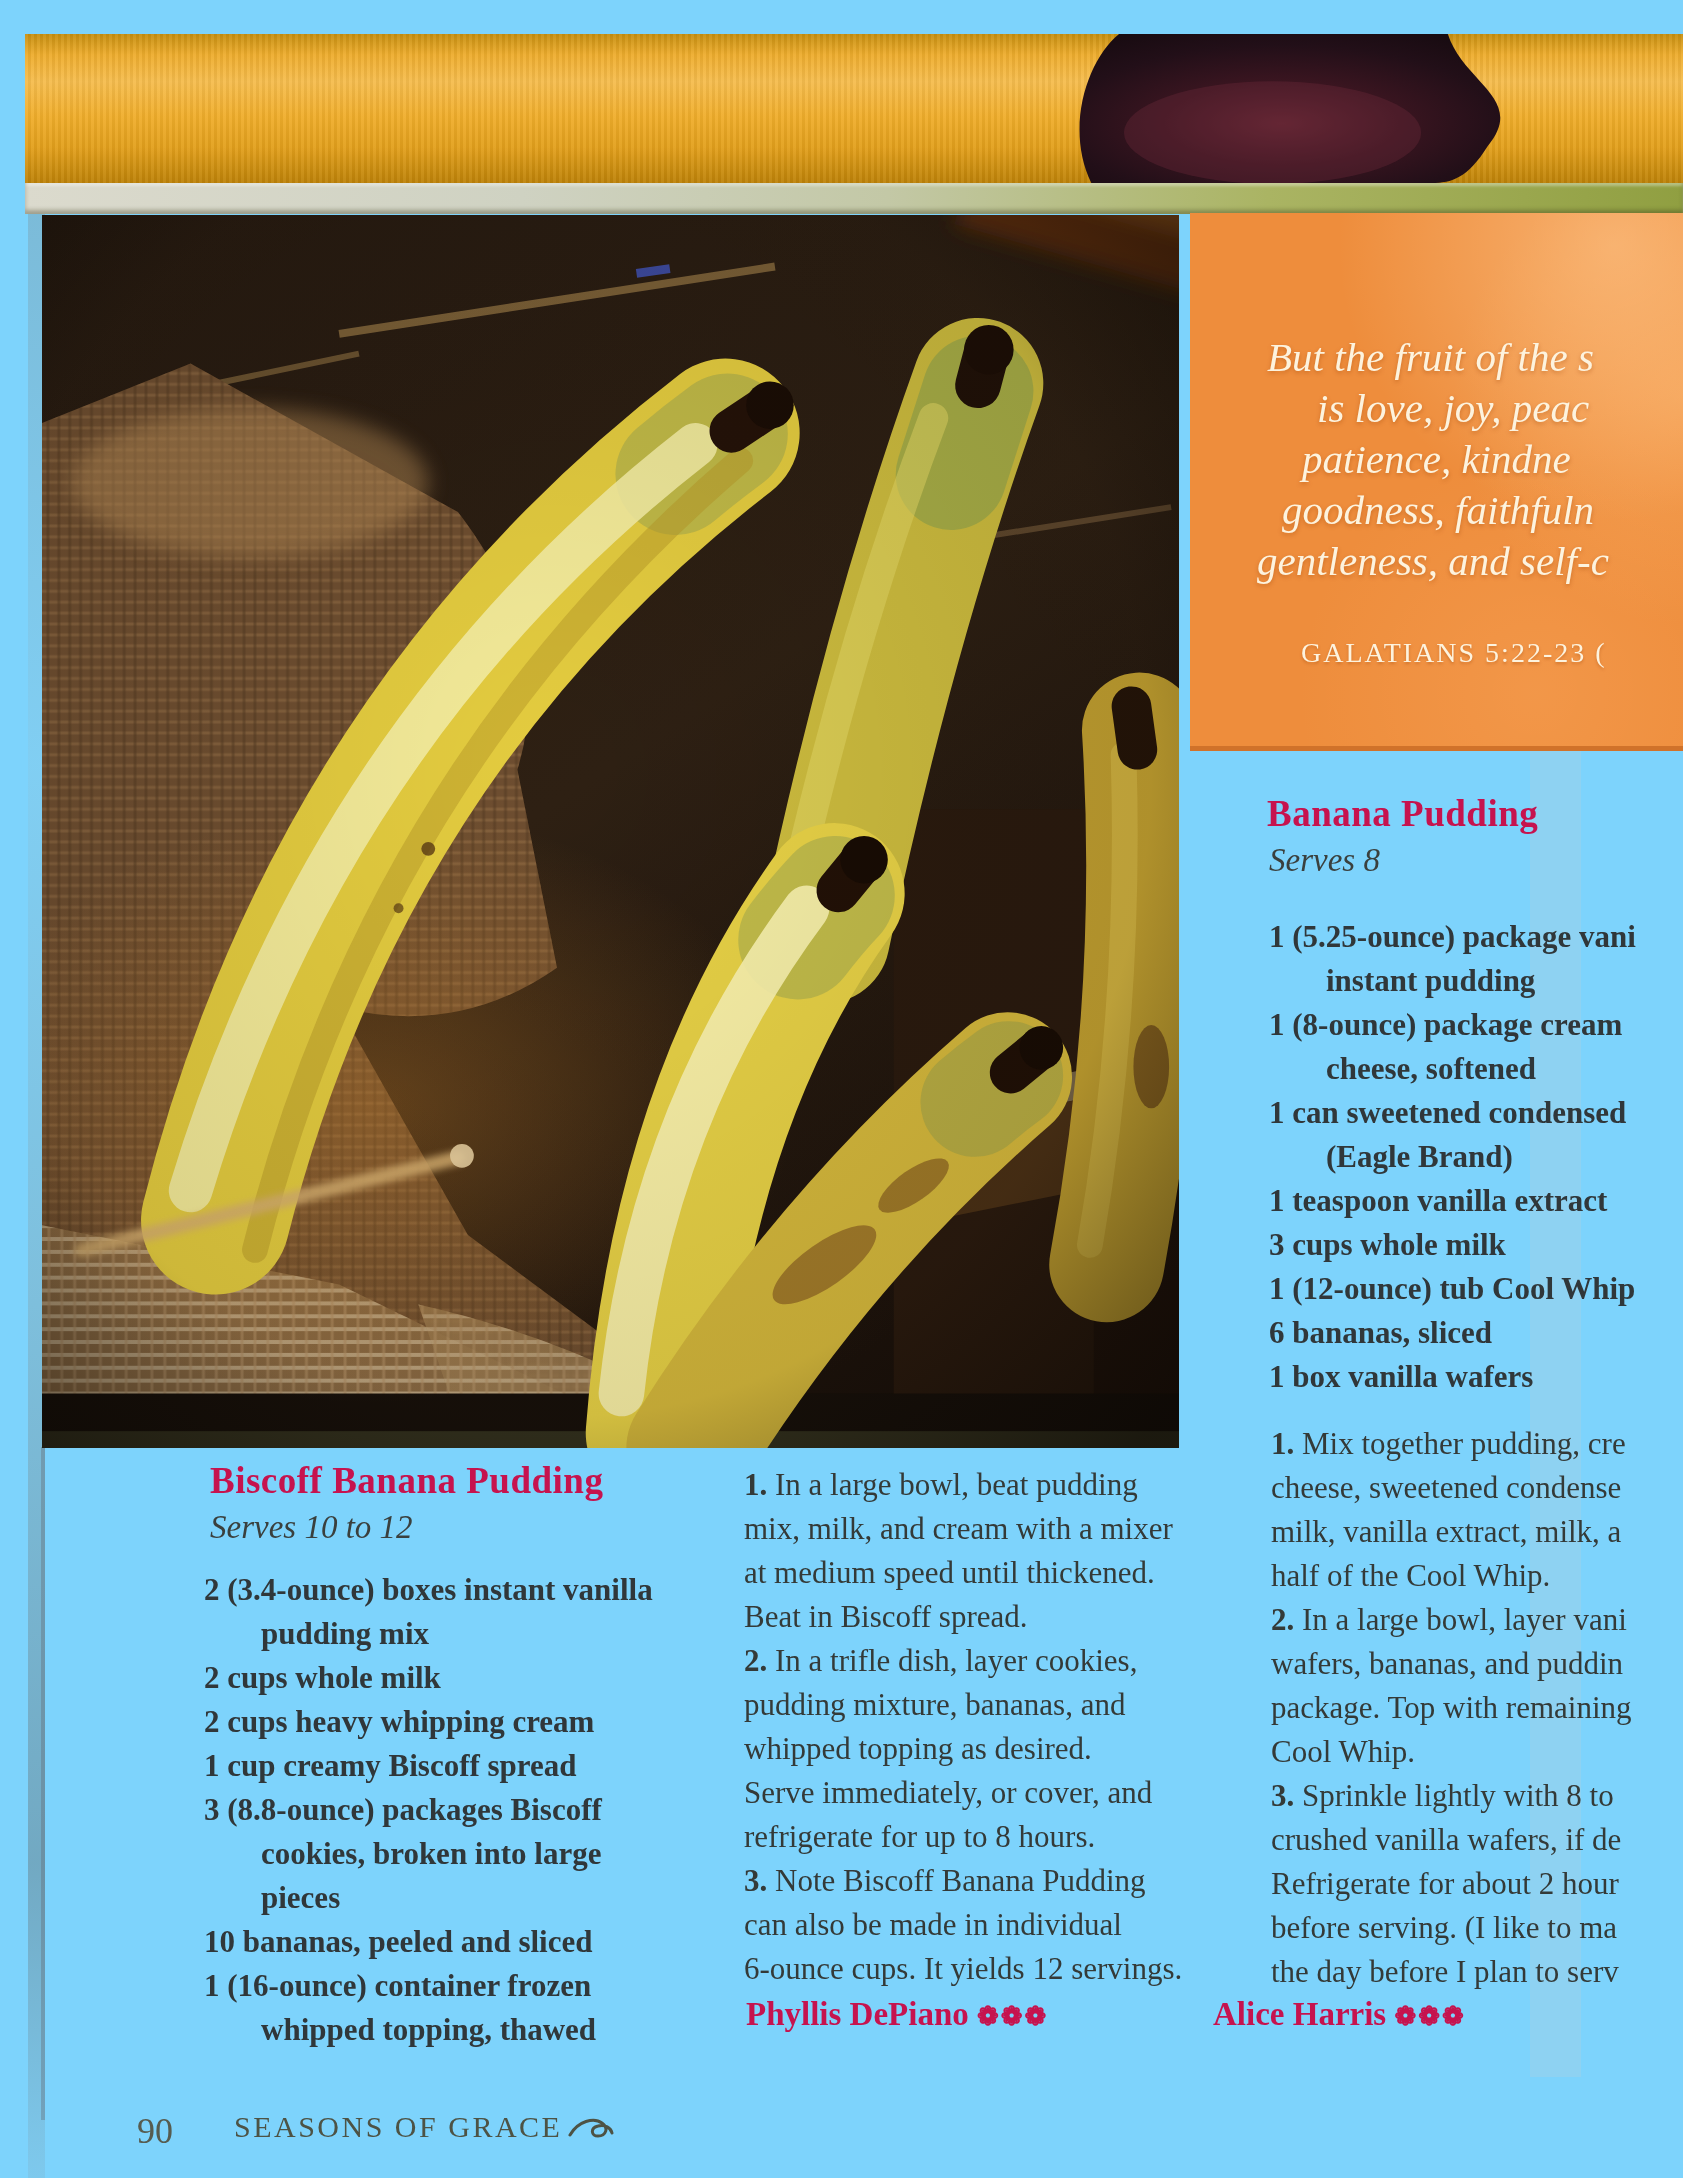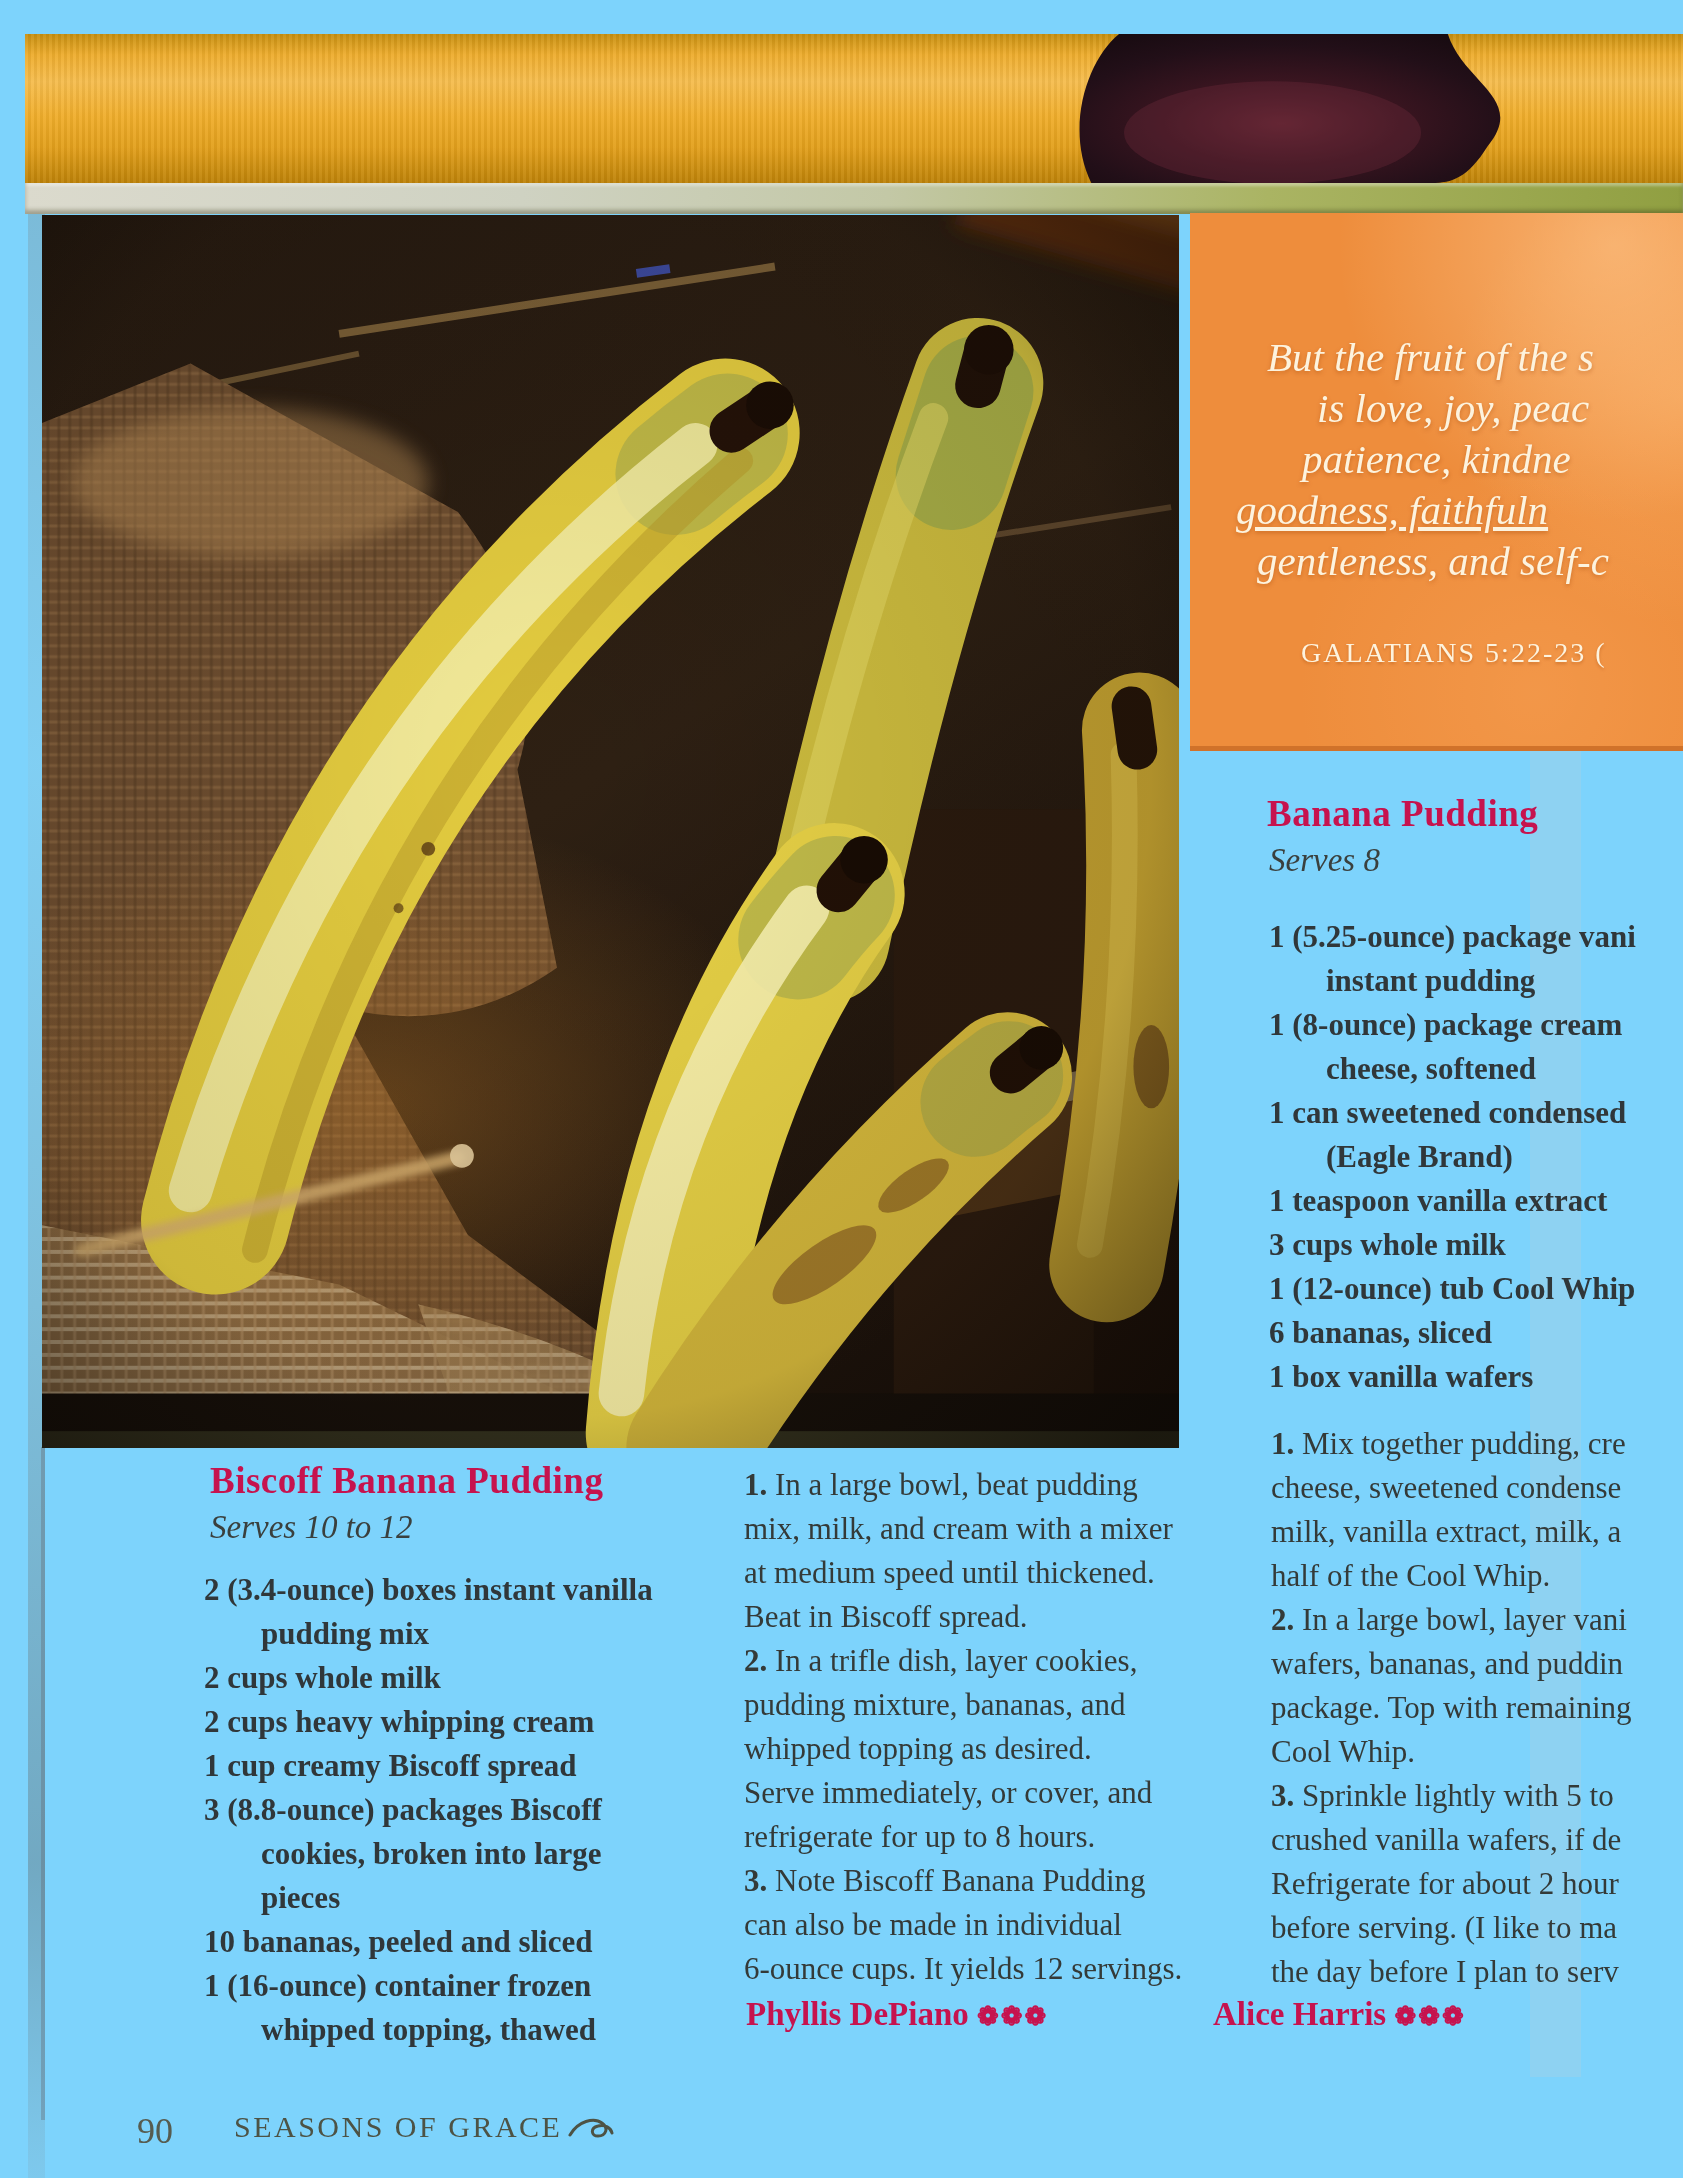--- a/index.html
+++ b/index.html
@@ -180,21 +180,21 @@
       <rect x="0" y="0" width="1148" height="1245" fill="url(#vignG)"></rect>
     </svg>
   </figure>
 
   <aside class="verse-box">
     <div class="verse-lines">
 
     <div class="verse-line" style="margin-left: 77px;">But the fruit of the s</div>
         <div class="verse-line" style="margin-left: 127px;">is love, joy, peac</div>
         <div class="verse-line" style="margin-left: 112px;">patience, kindne</div>
-        <div class="verse-line" style="margin-left: 46px; text-decoration: underline;">goodness, faithfuln</div>
+        <div class="verse-line" style="margin-left: 92px;">goodness, faithfuln</div>
         <div class="verse-line" style="margin-left: 67px;">gentleness, and self-c</div>
       </div>
     <div class="verse-ref">GALATIANS 5:22-23 (</div>
   </aside>
 
   <h2 class="r-title" style="left:1267px;top:792px;">Banana Pudding</h2>
   <div class="serves" style="left:1269px;top:842px;">Serves 8</div>
   <div class="ing-block" style="left:1269px;top:915px;">
 
   <div class="ing-line">1 (5.25-ounce) package vani</div>
@@ -212,21 +212,21 @@
   <div class="steps-block" style="left:1271px;top:1422px;">
 
   <div class="step-line"><b class="stepnum">1.</b><span> Mix together pudding, cre</span></div>
       <div class="step-line"><b class="stepnum"></b><span>cheese, sweetened condense</span></div>
       <div class="step-line"><b class="stepnum"></b><span>milk, vanilla extract, milk, a</span></div>
       <div class="step-line"><b class="stepnum"></b><span>half of the Cool Whip.</span></div>
       <div class="step-line"><b class="stepnum">2.</b><span> In a large bowl, layer vani</span></div>
       <div class="step-line"><b class="stepnum"></b><span>wafers, bananas, and puddin</span></div>
       <div class="step-line"><b class="stepnum"></b><span>package. Top with remaining</span></div>
       <div class="step-line"><b class="stepnum"></b><span>Cool Whip.</span></div>
-      <div class="step-line"><b class="stepnum">3.</b><span> Sprinkle lightly with 5 to</span></div>
+      <div class="step-line"><b class="stepnum">3.</b><span> Sprinkle lightly with 8 to</span></div>
       <div class="step-line"><b class="stepnum"></b><span>crushed vanilla wafers, if de</span></div>
       <div class="step-line"><b class="stepnum"></b><span>Refrigerate for about 2 hour</span></div>
       <div class="step-line"><b class="stepnum"></b><span>before serving. (I like to ma</span></div>
       <div class="step-line"><b class="stepnum"></b><span>the day before I plan to serv</span></div>
     </div>
   <div class="attrib" style="left:1213px;top:1996px;">
     <span>Alice Harris</span>
     <span class="orn">❁❁❁</span>
   </div>
 

